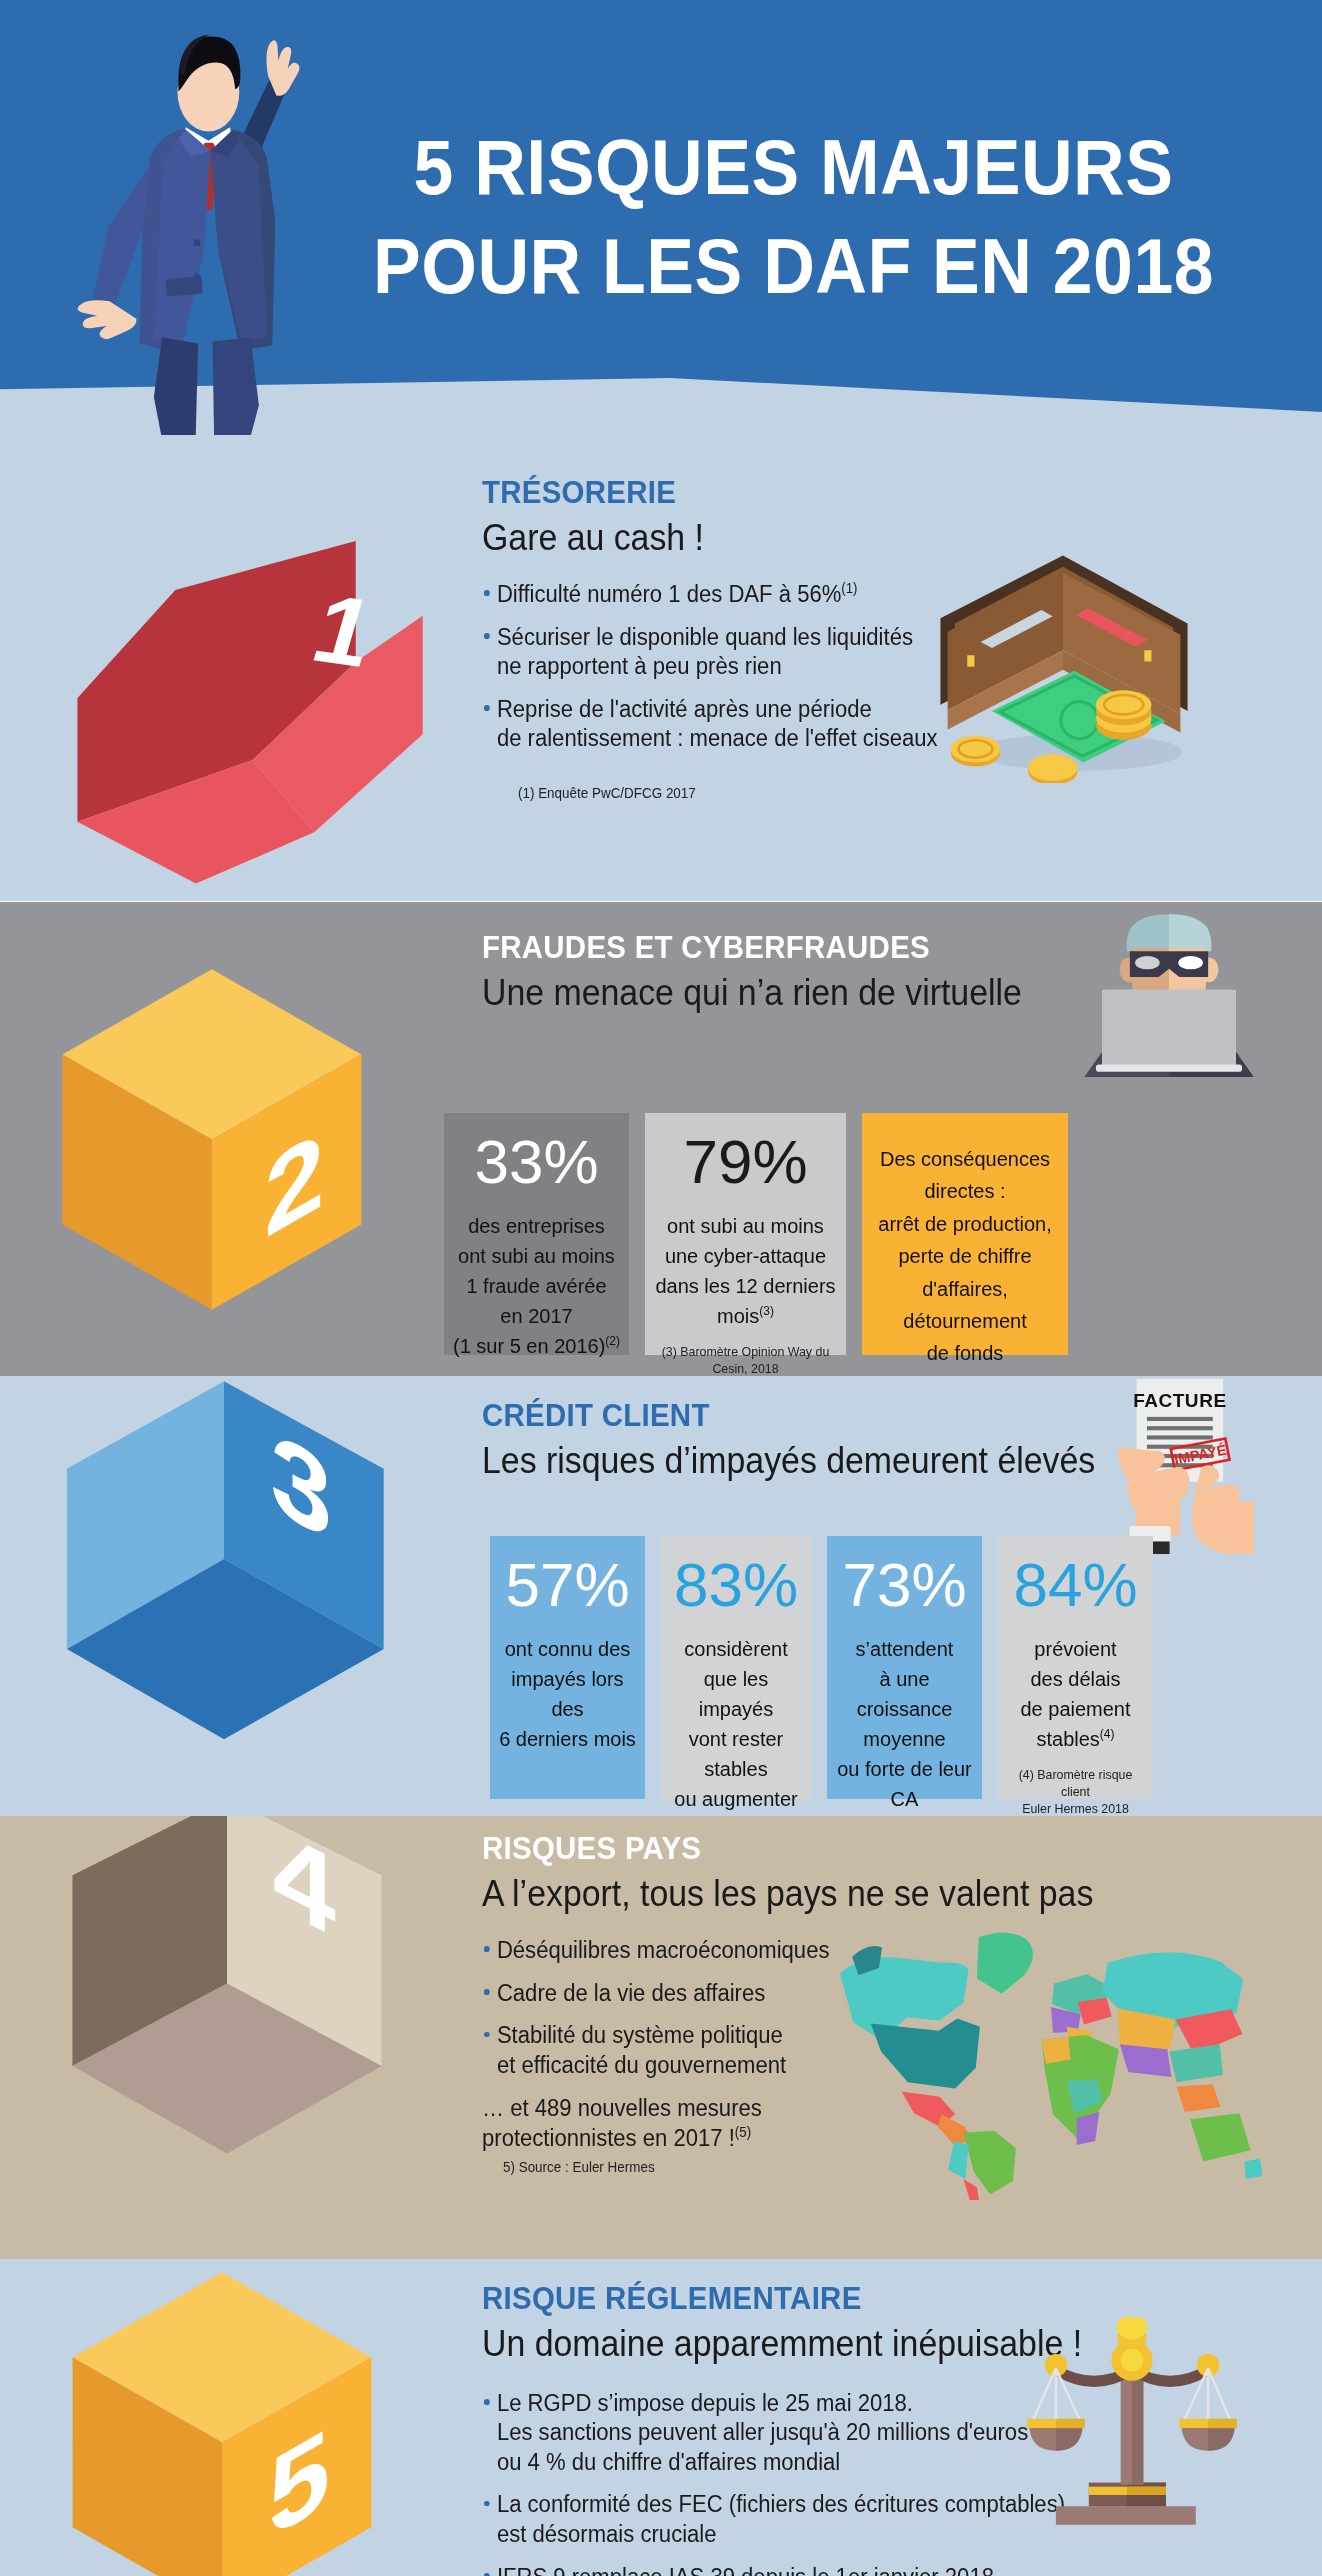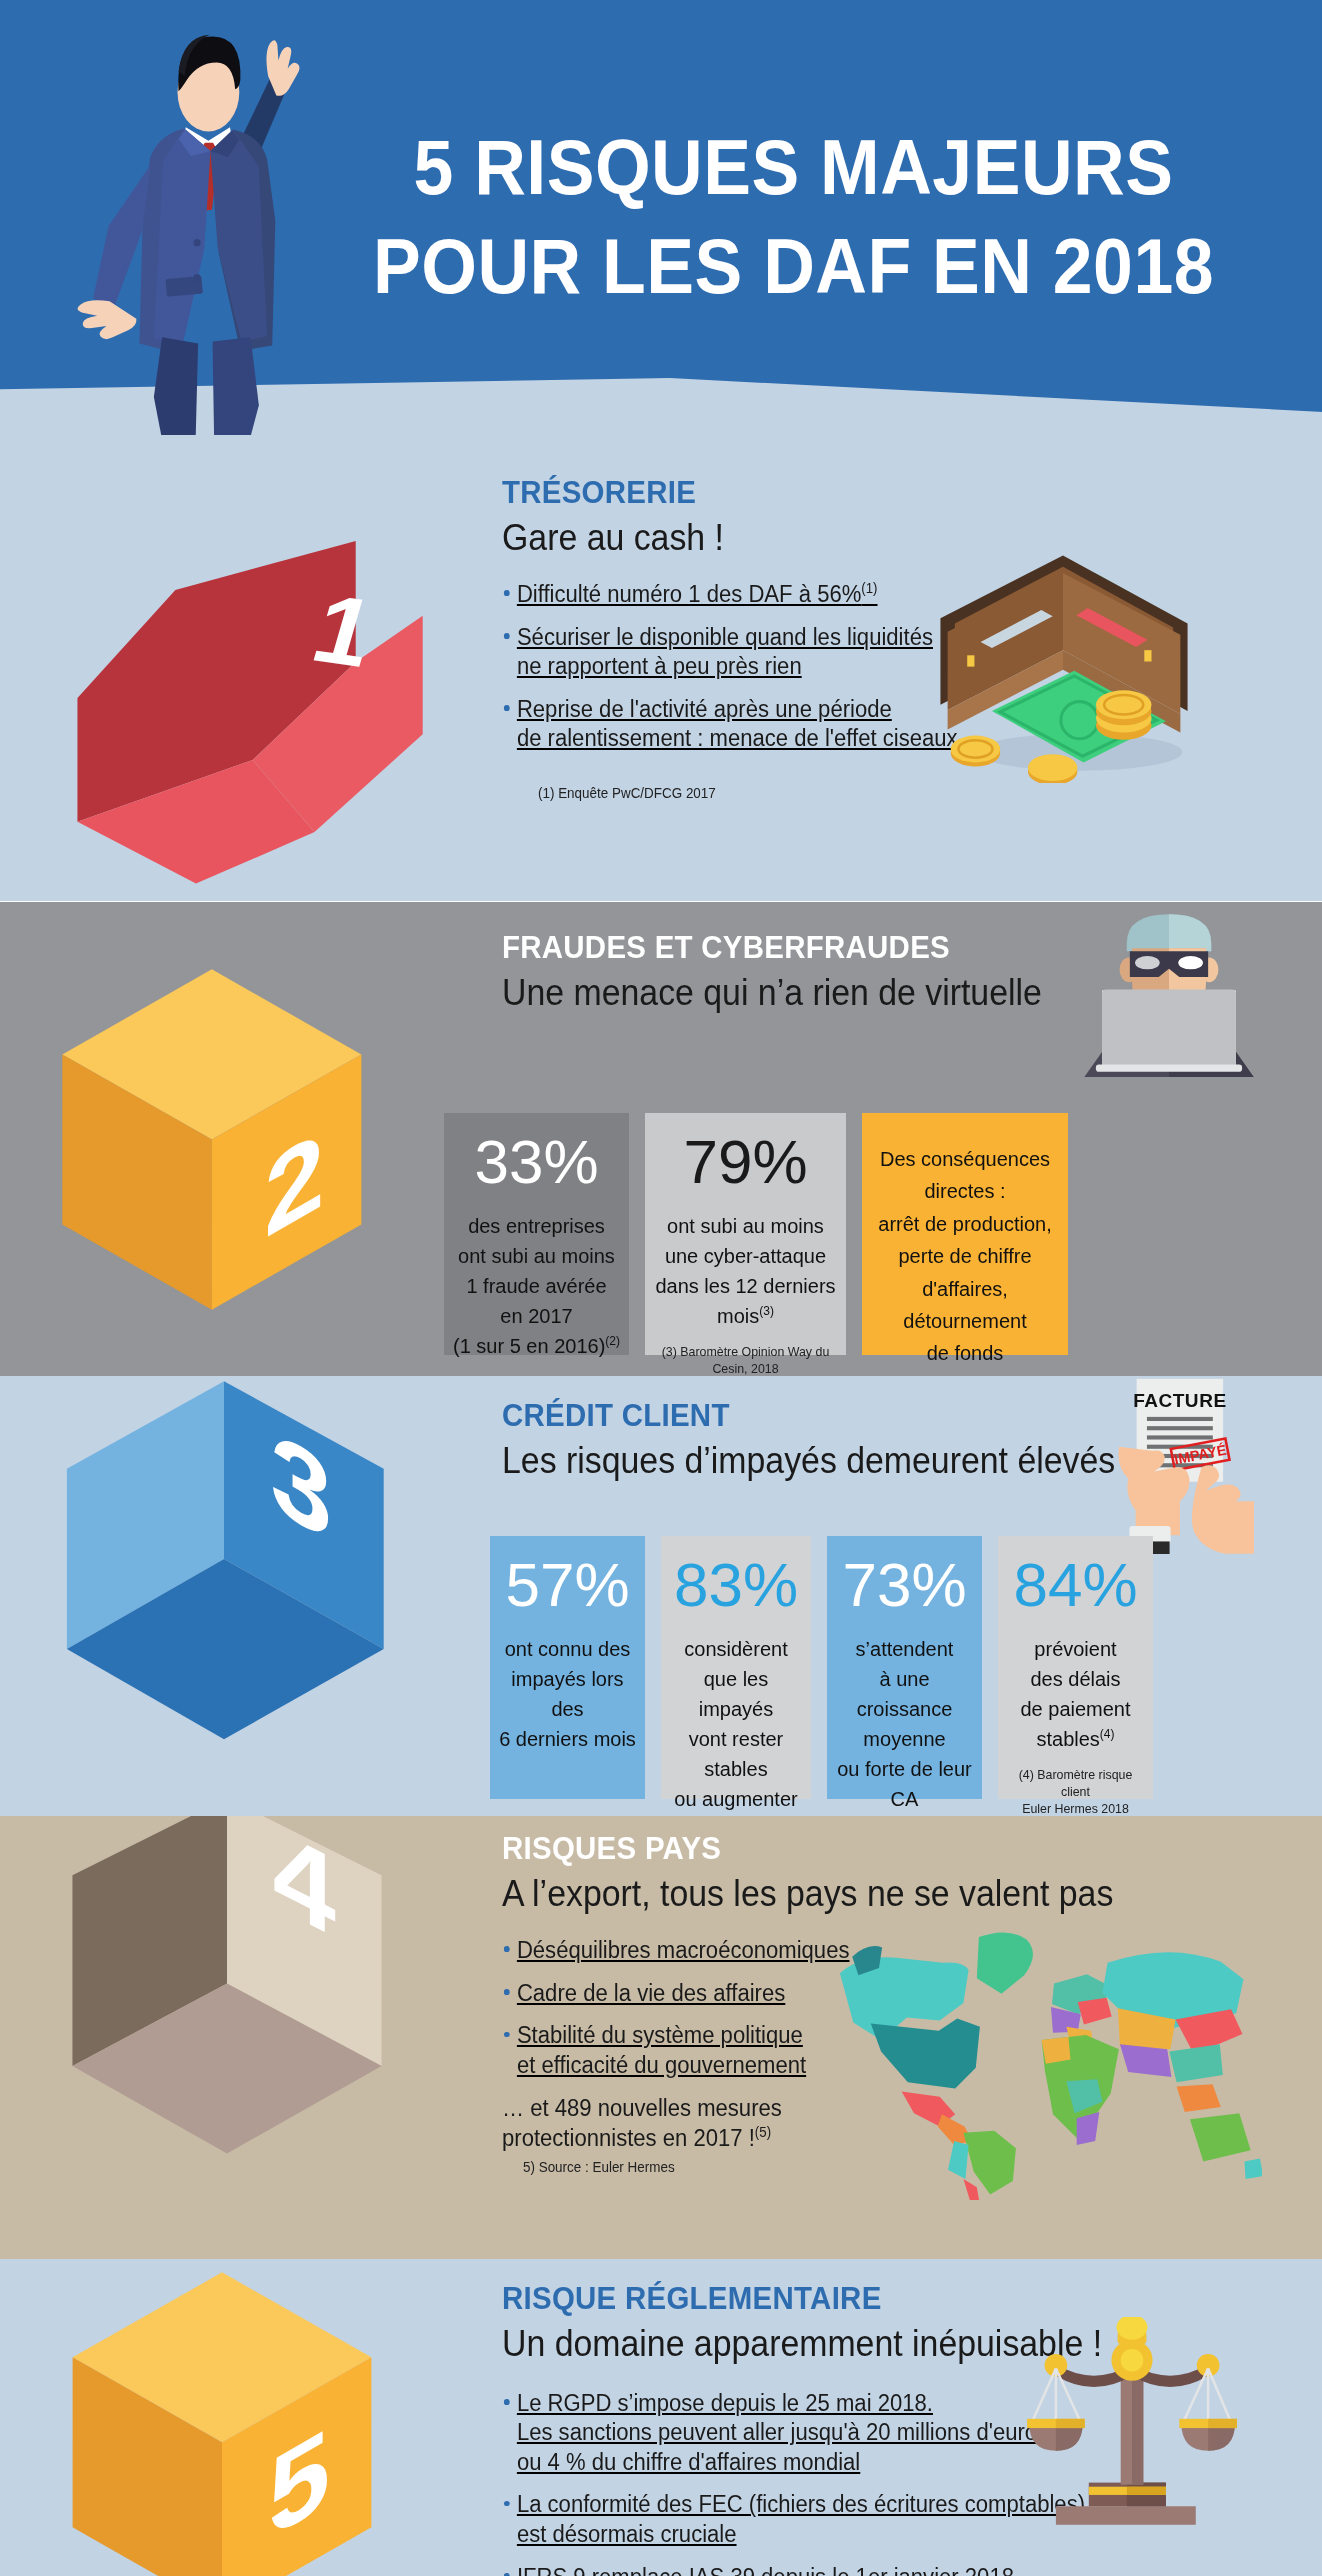--- a/index.html
+++ b/index.html
@@ -51,40 +51,40 @@
   .cube { position:absolute; }
   .cube svg { display:block; overflow:visible; }
   .cube .num {
     fill:#ffffff;
     font-family:"Liberation Sans Narrow","Liberation Sans",sans-serif;
     font-weight:bold;
     font-size:150px;
   }
 
   
-  .txt { position:absolute;margin-left:20px; }
+  .txt { position:absolute; }
   .eyebrow {
     font-family:"Liberation Sans Narrow","Liberation Sans",sans-serif;
     font-weight:bold;
     font-size:32px;
     letter-spacing:0.3px;
     transform:scaleX(.92); transform-origin:left center;
   }
   .eyebrow.blue { color:#2e6cb0; }
   .eyebrow.white { color:#ffffff; }
   .subhead {
     font-family:"Liberation Sans Narrow","Liberation Sans",sans-serif;
     font-weight:normal;
     font-size:36px;
     color:#1a1a1a;
     margin-top:6.2px;
     transform:scaleX(.94); transform-origin:left center;
     white-space:nowrap;
   }
-  ul.bullets { list-style:none; margin-top:20.6px;text-decoration:underline; }
+  ul.bullets { list-style:none; margin-top:20.6px; }
   ul.bullets li {
     position:relative;
     font-family:"Liberation Sans Narrow","Liberation Sans",sans-serif;
     font-size:23px;
     line-height:1.28;
     color:#1a1a1a;
     padding-left:15.5px;
     margin-bottom:13.4px;
     transform:scaleX(.96); transform-origin:left center;
     white-space:pre-line;

